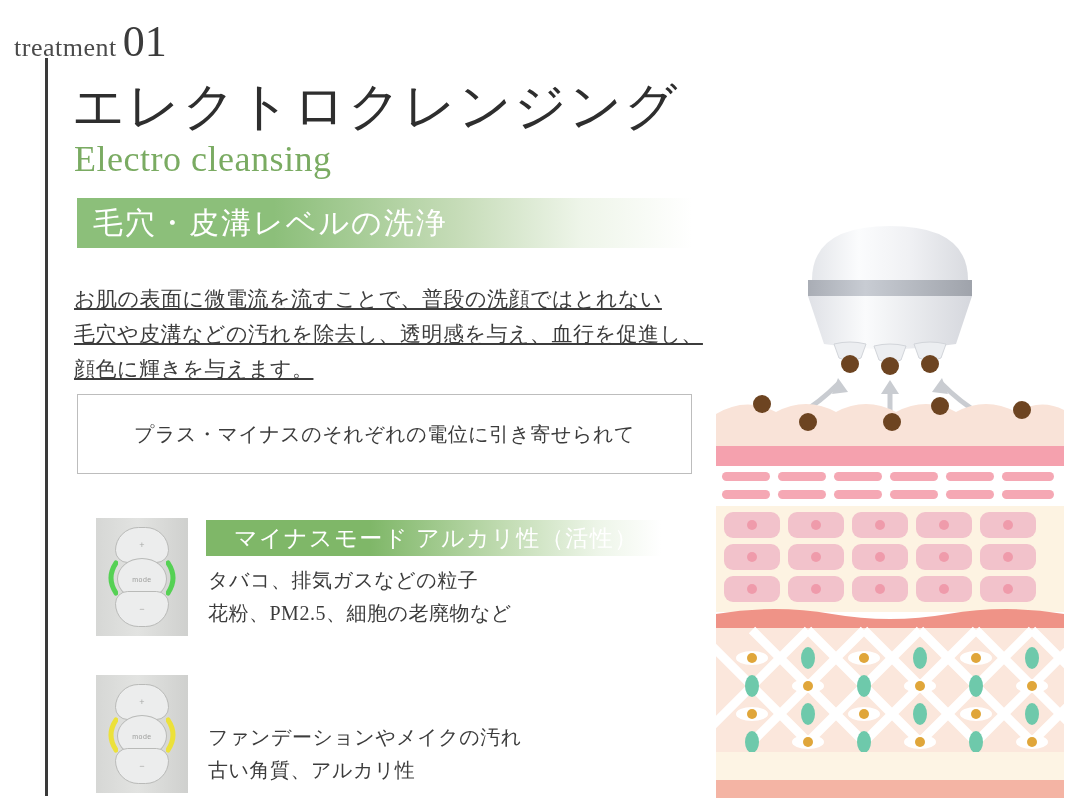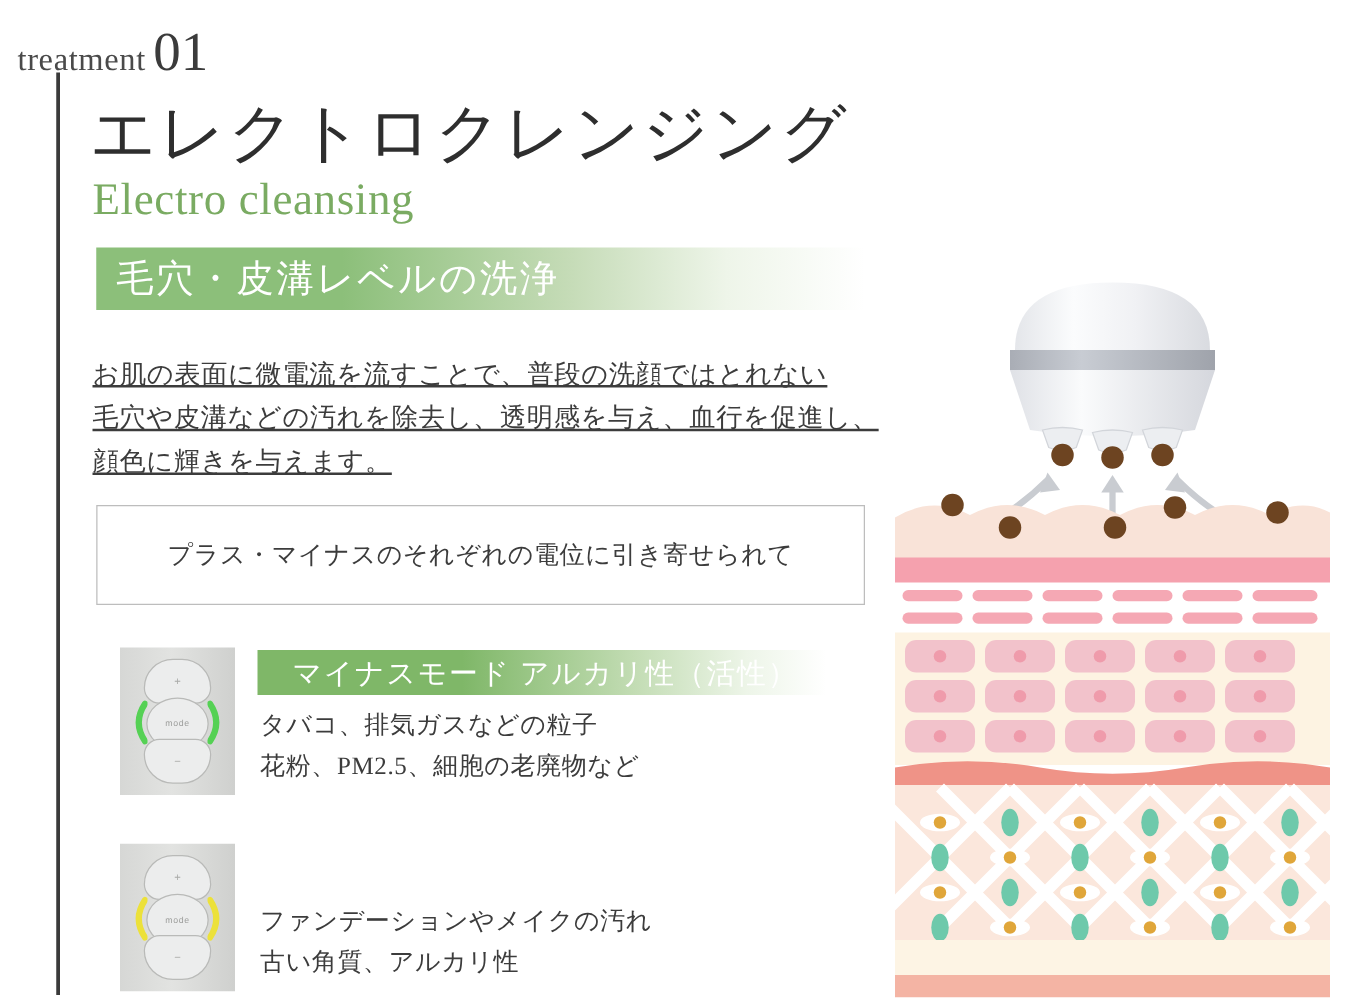--- a/index.html
+++ b/index.html
@@ -50,21 +50,21 @@
     font-size:30px;letter-spacing:2px;padding-left:16px;box-sizing:border-box;
   }
 
   .para{
     position:absolute;left:74px;top:282px;width:640px;
     font-size:21px;line-height:35px;color:#3c3c3c;letter-spacing:.5px;text-decoration:underline;
   }
   .para div{white-space:nowrap;}
 
   .callout{
-    position:absolute;left:77px;top:404px;width:615px;height:80px;
+    position:absolute;left:77px;top:394px;width:615px;height:80px;
     border:1px solid #bdbdbd;box-sizing:border-box;
     display:flex;flex-direction:column;align-items:center;justify-content:center;
     font-size:20px;line-height:32px;color:#3c3c3c;letter-spacing:.5px;
   }
   .callout div{white-space:nowrap;}
 
   
   .mode{position:absolute;left:96px;width:600px;height:118px;}
   .mode-minus{top:518px;}
   .mode-plus{top:675px;}

